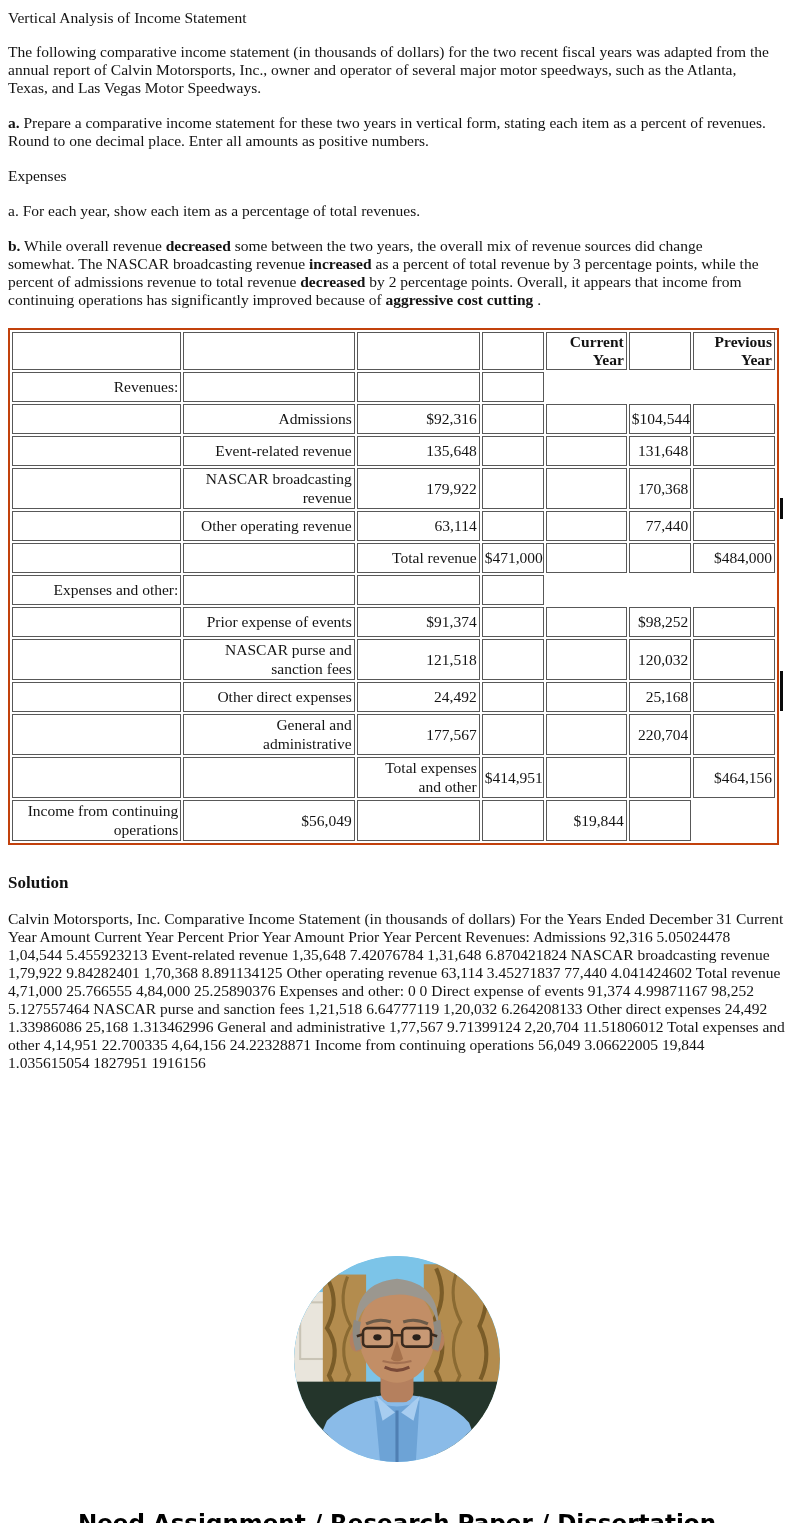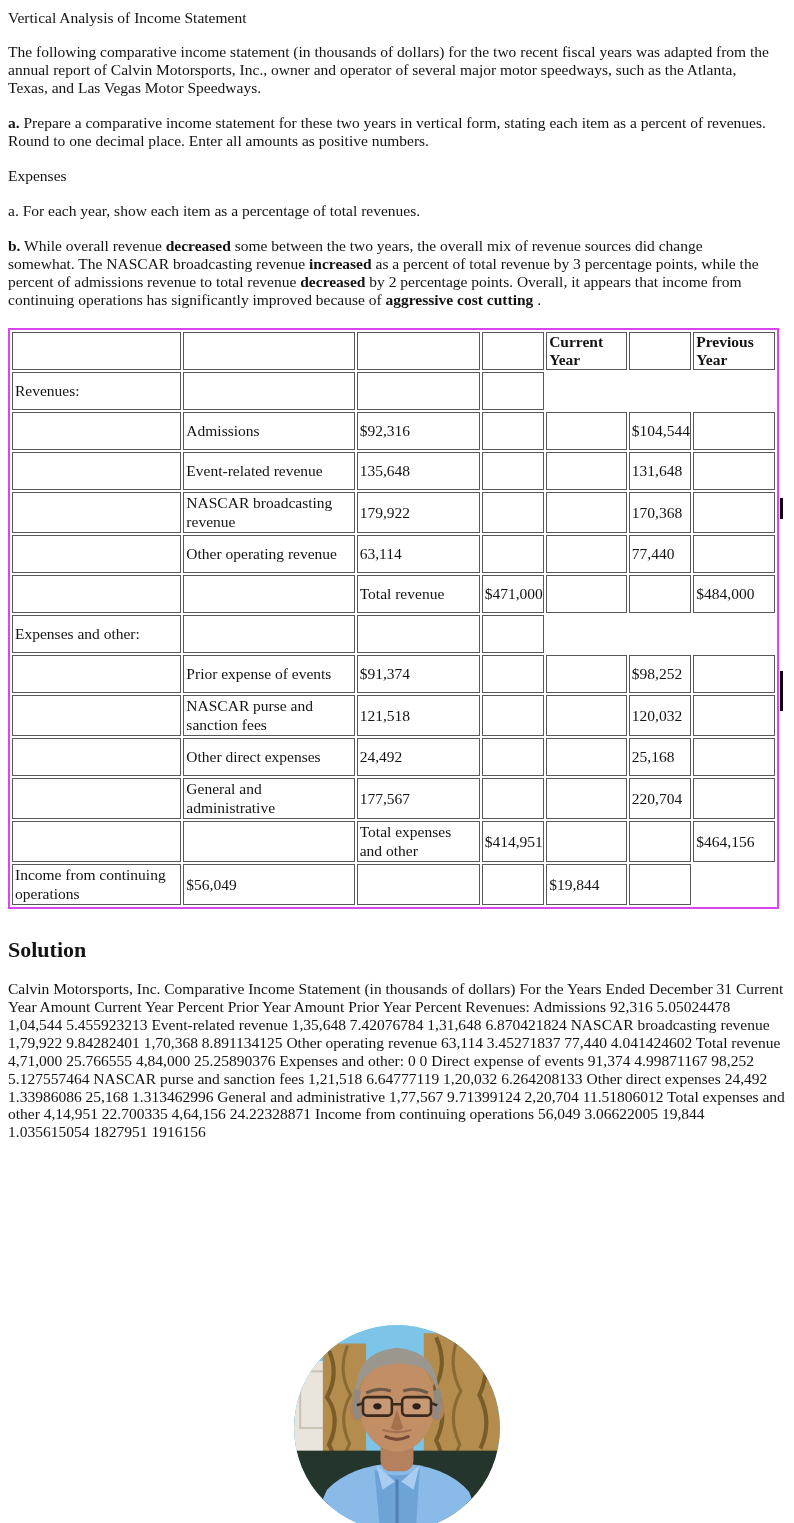--- a/index.html
+++ b/index.html
@@ -16,47 +16,48 @@
   .doc { padding: 9px 8px 28px 8px; }
   .para { margin: 0 16px 17px 0; }
   .title { margin-bottom: 16px; }
   .b { font-weight: bold; }
 
   
   .table-wrap { position: relative; margin: 19px 0 20px 0; }
   table.grid {
     border-collapse: separate;
     border-spacing: 2px;
-    border: 2px solid #d946ef;
+    border: 2px solid #c2410c;
     width: 771px;
     table-layout: fixed;
+    text-align: right;
   }
   table.grid td {
     border: 1px solid #585858;
     padding: 0 2px;
     vertical-align: middle;
     overflow: hidden;
     line-height: 1.18;
   }
   tr.hh { height: 38px; }
-  tr.h1 { height: 38px; font-family: Liberation Serif, serif; }
+  tr.h1 { height: 30px; font-family: Liberation Serif, serif; }
   tr.h2 { height: 41px; }
   .caret {
     position: absolute;
     width: 3px;
     background: #0a0a0a;
     left: 772px;
   }
   .caret-1 { top: 170px; height: 21px; }
   .caret-2 { top: 343px; height: 40px; }
 
   
   .solution-heading {
     font-weight: bold;
-    font-size: 22px;
+    font-size: 17px;
     margin: 28px 0 17px 0;
   }
   .solution-text { margin: 0; }
 
   
   .avatar {
     width: 206px;
     height: 206px;
     margin: 184px auto 0 auto;
     border-radius: 50%;

